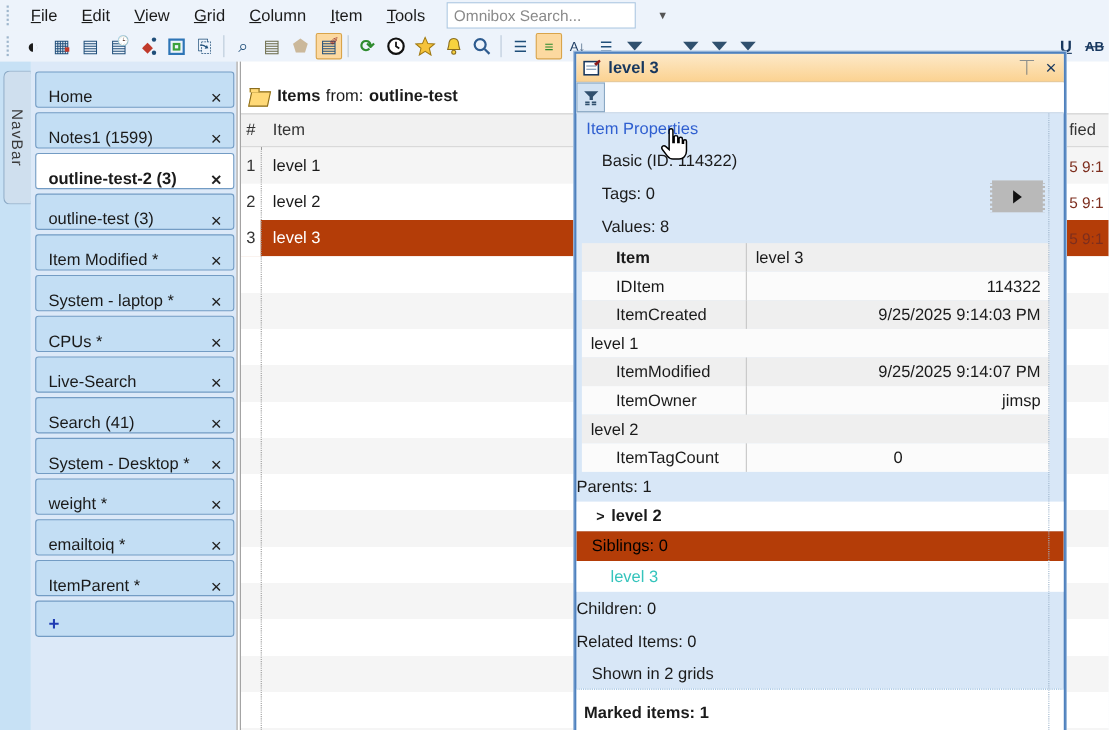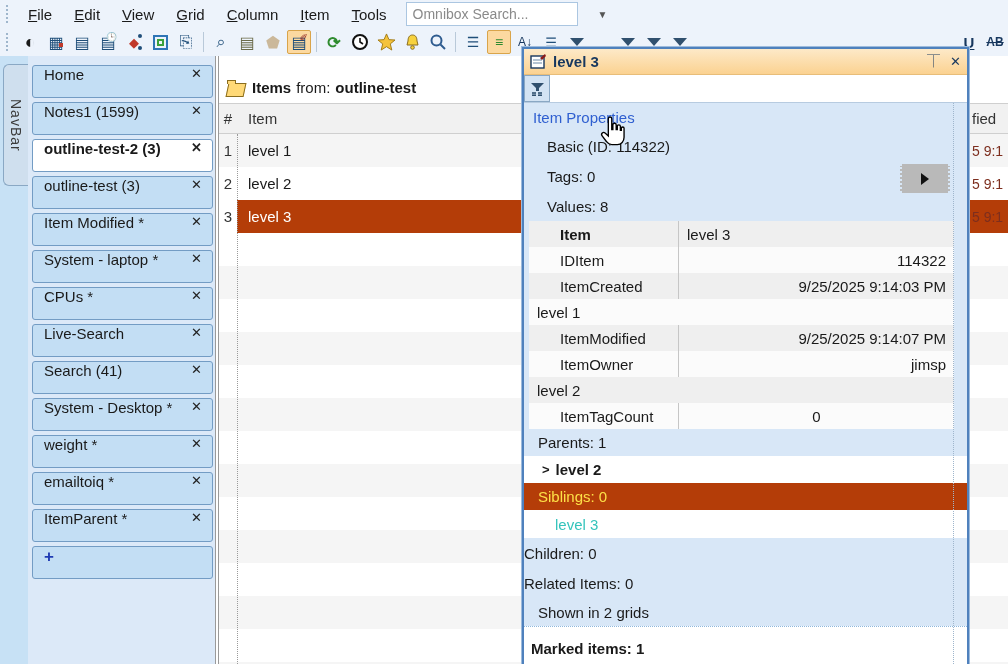--- a/index.html
+++ b/index.html
@@ -32,21 +32,21 @@
   .ab-icon { font-size:12px; font-weight:bold; text-decoration:line-through; color:#17375e; }
 
   
   .app-body { position:absolute; top:56px; left:0; right:0; bottom:0; display:flex; }
 
   .navstrip { width:28px; background:#c7e1f5; position:relative; }
   .nav-tab { position:absolute; top:8px; left:3px; width:25px; height:122px; background:#cfdfee; border:1px solid #8aa8c4; border-right:none; border-radius:6px 0 0 6px; display:flex; align-items:center; justify-content:center; }
   .nav-tab span { writing-mode:vertical-rl; font-size:14px; color:#3a3a3a; letter-spacing:1px; }
 
   .sidebar { width:187px; background:#dce9f8; padding:9px 2px 0 4px; }
-  .side-tab { height:33px; margin-bottom:4px; background:#c3def4; border:1px solid #739cc4; border-radius:3px; display:flex; align-items:flex-start; padding:0 8px 0 11px; font-size:15px; }
+  .side-tab { height:33px; margin-bottom:4px; background:#c3def4; border:1px solid #739cc4; border-radius:3px; display:flex; align-items:flex-end; padding:0 8px 0 11px; font-size:15px; }
   .side-tab .lbl { flex:1; white-space:nowrap; overflow:hidden; }
   .side-tab .close { color:#222; font-size:13px; padding:0 2px; }
   .side-tab.active { background:#fff; font-weight:bold; }
   .side-tab.add { color:#1f3bb3; font-weight:bold; font-size:17px; }
 
   
   .main { flex:1; background:#fff; border-left:4px double #9a9a9a; position:relative; overflow:hidden; }
   .items-header { height:47px; display:flex; align-items:flex-end; padding:0 0 7px 8px; background:#fff; }
   .folder-icon { width:18px; height:13px; position:relative; margin-right:7px; }
   .folder-icon::before { content:""; position:absolute; left:0; top:0; width:16px; height:12px; background:#ffd977; border:1px solid #8a6d1f; transform:skewX(-12deg); }
@@ -83,24 +83,24 @@
   .tags-btn { position:absolute; top:61px; right:17px; width:50px; height:29px; background:#b9b9b9; display:flex; align-items:center; justify-content:center; border-left:2px dotted #d8e7f7; border-right:2px dotted #d8e7f7; }
   .tags-btn .tri { width:0; height:0; border-top:6px solid transparent; border-bottom:6px solid transparent; border-left:8px solid #111; }
   .props-table { margin:0 13px 0 5px; }
   .prop-row { display:flex; height:26px; align-items:center; }
   .prop-row:nth-child(odd) { background:#efefef; }
   .prop-row:nth-child(even) { background:#fbfbfb; }
   .prop-name { width:150px; padding-left:31px; border-right:1px solid #c6c6c6; align-self:stretch; display:flex; align-items:center; }
   .prop-row:first-child .prop-name { font-weight:bold; }
   .prop-val { flex:1; padding:0 8px; }
   .al-left { text-align:left; } .al-right { text-align:right; } .al-center { text-align:center; }
-  .r-parents { height:27px; padding-left:14px; }
+  .r-parents { height:27px; padding-left:0; }
   .r-parent-item { height:27px; background:#fff; padding-left:18px; font-weight:bold; }
   .r-parent-item .chev { font-weight:bold; margin-right:6px; font-size:13px; }
-  .r-siblings { height:27px; background:#b43d08; color:#fde047; padding-left:14px; }
+  .r-siblings { height:27px; background:#b43d08; color:#000000; padding-left:14px; }
   .r-sibling-item { height:28px; background:#fff; color:#35c4bc; padding-left:31px; }
   .r-plain { height:30px; }
   .r-shown { height:28px; padding-left:14px; }
   .r-marked { height:44px; padding-left:7px; background:#ffffff; border-top:1px dotted #8fb8dd; border-bottom:1px dotted #8fb8dd;font-weight:bold; }
 
   .cursor { position:absolute; left:598px; top:116px; z-index:30; pointer-events:none; }
 </style>
 </head>
 <body>
 

